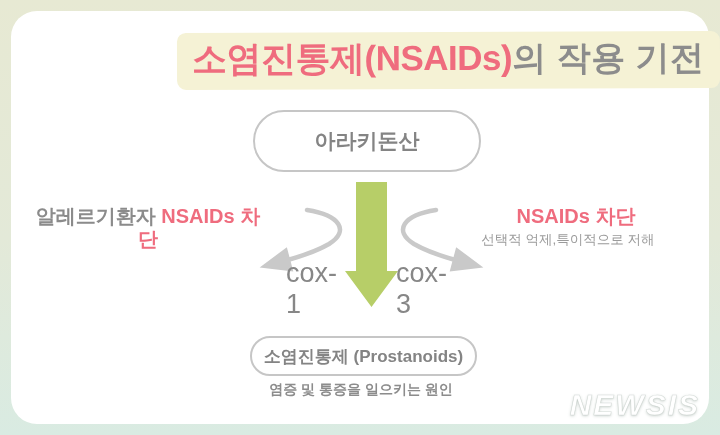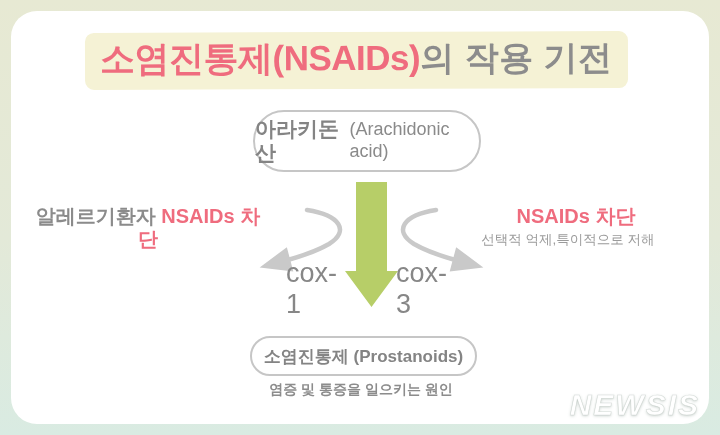--- a/index.html
+++ b/index.html
@@ -4,21 +4,21 @@
 <style>
   html,body{margin:0;padding:0;}
   body{width:720px;height:435px;overflow:hidden;
        font-family:"Liberation Sans","DejaVu Sans",sans-serif;}
   .stage{position:relative;width:720px;height:435px;
          background:linear-gradient(180deg,#e7e9d3 0%,#e3e9d8 55%,#d9ebe2 100%);}
   .card{position:absolute;left:11px;top:11px;right:11px;bottom:11px;
         background:#ffffff;border-radius:26px;}
 
   
-  .title{position:absolute;left:0;right:8px;top:32px;text-align:center;}
+  .title{position:absolute;left:0;right:0;top:32px;text-align:right;}
   .band{display:inline-block;background:#f5f2d5;border-radius:9px;
         padding:3px 15px 7px 15px;transform:rotate(-0.2deg);}
   .t-accent{color:#ef6c7e;font-size:35px;font-weight:800;letter-spacing:-0.5px;}
   .t-rest{color:#8c8c8c;font-size:34px;font-weight:800;letter-spacing:0.5px;}
 
   
   .pill{position:absolute;background:#fff;border:2px solid #c6c6c6;border-radius:32px;
         display:flex;flex-direction:row;align-items:center;justify-content:center;}
   .pill-top{left:253px;top:110px;width:224px;height:58px;}
   .pill-ko{color:#848484;font-size:21px;font-weight:700;line-height:1.15;}
@@ -58,21 +58,20 @@
 
 <div class="stage">
   <div class="card"></div>
 
   <div class="title">
     <span class="band"><span class="t-accent">소염진통제(NSAIDs)</span><span class="t-rest">의 작용 기전</span></span>
   </div>
 
   <div class="pill pill-top">
     <div class="pill-ko">아라키돈산</div>
-    <div class="pill-en">(Arachidonic acid)</div>
   </div>
 
   <svg class="overlay" viewBox="0 0 720 435">
     <defs>
       <marker id="ah" viewBox="0 0 10 10" refX="2" refY="5" markerWidth="7.5" markerHeight="7" orient="auto">
         <path d="M0,1 L10,5 L0,9 z" fill="#c9c9c9"></path>
       </marker>
     </defs>
     <polygon points="356,182 387,182 387,271 398,271 371.5,307 345,271 356,271" fill="#b7ce68"></polygon>
     <path d="M 307,210 C 340,215 350,231 329,244 C 315,252 299,257 284,261" fill="none" stroke="#c9c9c9" stroke-width="4.5" stroke-linecap="round" marker-end="url(#ah)"></path>

